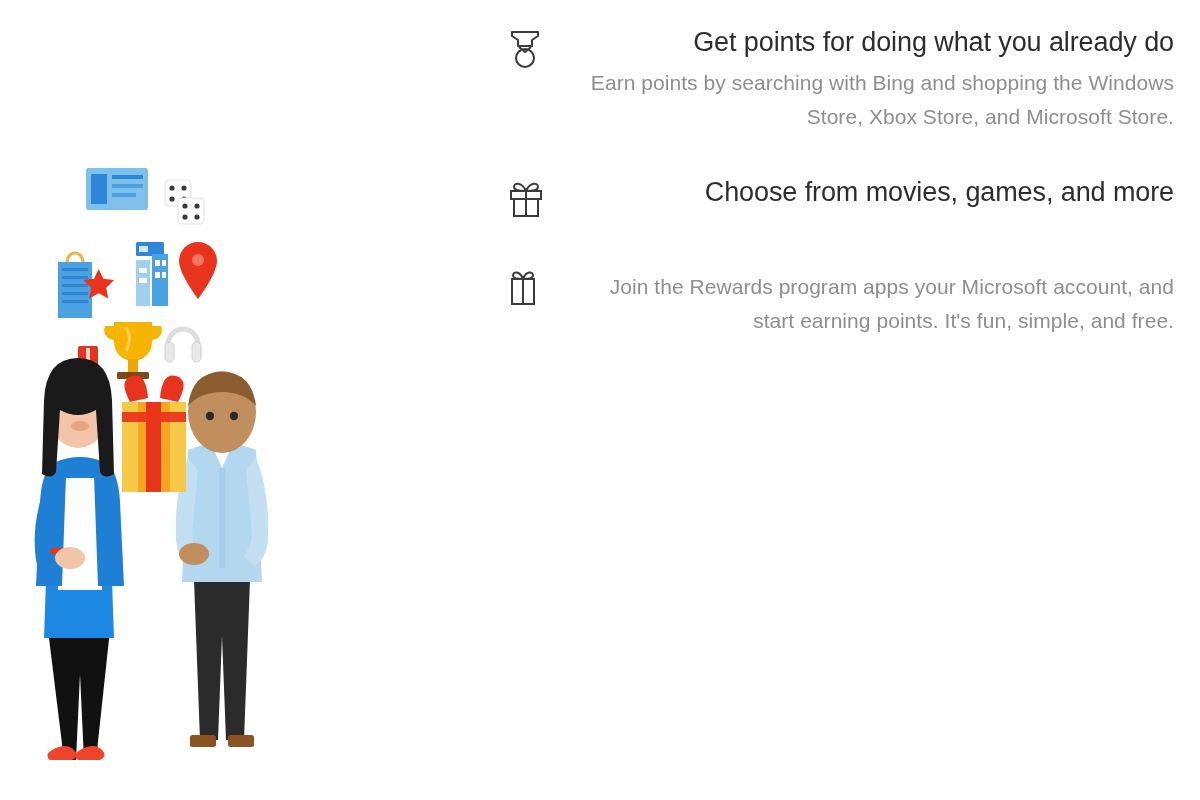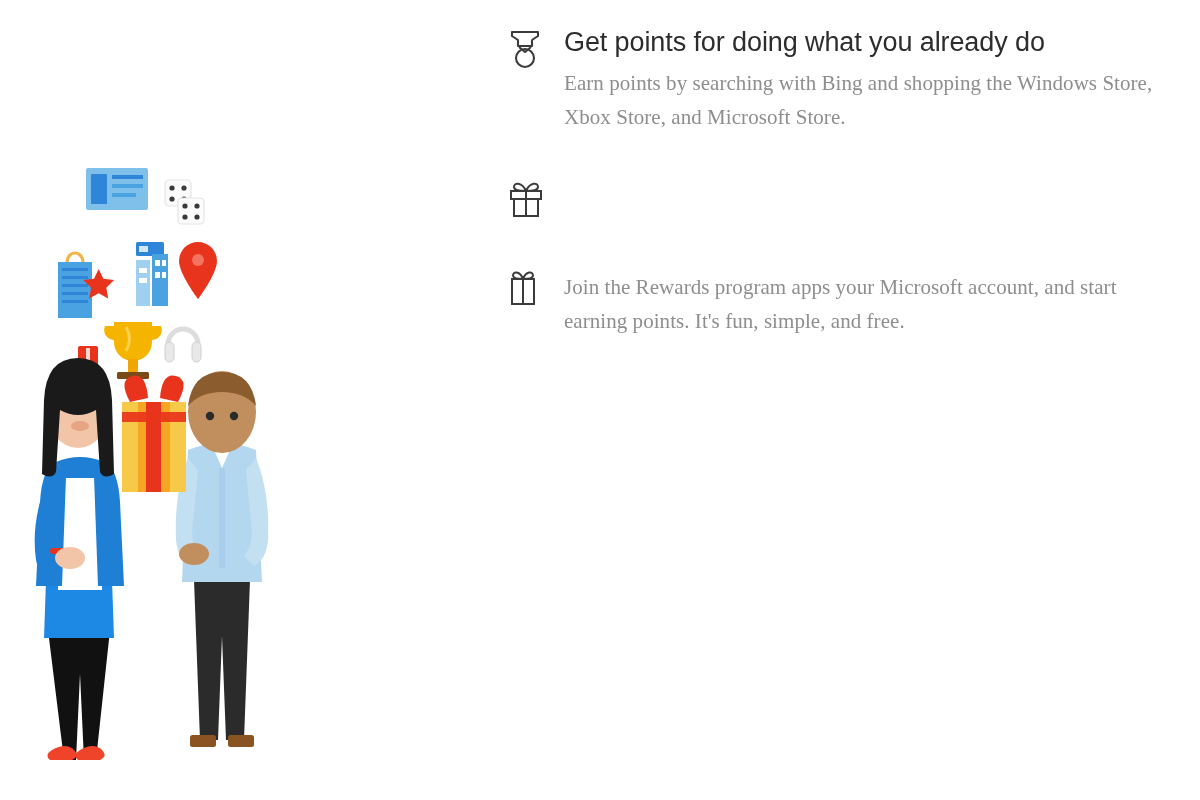--- a/index.html
+++ b/index.html
@@ -13,20 +13,21 @@
     overflow: hidden;
   }
 
   .page {
     position: relative;
     width: 1200px;
     height: 800px;
     background: #ffffff;
     display: flex;
     align-items: flex-start;
+    text-align: right;
   }
 
   
   .illustration-pane {
     position: relative;
     width: 500px;
     height: 800px;
     flex: 0 0 500px;
   }
 
@@ -82,21 +83,20 @@
     white-space: nowrap;
   }
 
   .feature-desc {
     font-size: 21px;
     font-weight: 400;
     line-height: 1.62;
     color: #8e8e8e;
     margin-top: 6px;
     letter-spacing: 0.05px;
-    font-family: Liberation Serif, serif;
   }
 </style>
 </head>
 <body>
 
 <div class="page">
 
   <div class="illustration-pane">
     <div class="illustration">
       <svg viewBox="0 0 290 640" xmlns="http://www.w3.org/2000/svg" aria-hidden="true">
@@ -255,20 +255,21 @@
       <div class="feature-icon">
         <svg width="36" height="38" viewBox="0 0 36 38" xmlns="http://www.w3.org/2000/svg">
           <path d="M18 10 c-4 -9 -12 -9 -12 -4 c0 4 7 4 12 4 z" fill="none" stroke="#3b3b3b" stroke-width="2" stroke-linejoin="round"></path>
           <path d="M18 10 c4 -9 12 -9 12 -4 c0 4 -7 4 -12 4 z" fill="none" stroke="#3b3b3b" stroke-width="2" stroke-linejoin="round"></path>
           <rect x="3" y="10" width="30" height="8" fill="none" stroke="#3b3b3b" stroke-width="2"></rect>
           <rect x="6" y="18" width="24" height="17" fill="none" stroke="#3b3b3b" stroke-width="2"></rect>
           <line x1="18" y1="10" x2="18" y2="35" stroke="#3b3b3b" stroke-width="2"></line>
         </svg>
       </div>
       <div class="feature-body">
+        <div class="feature-title">Choose from movies, games, and more</div>
       </div>
     </div>
 
     <div class="feature">
       <div class="feature-icon">
         <svg width="30" height="38" viewBox="0 0 30 38" xmlns="http://www.w3.org/2000/svg">
           <path d="M15 10 c-3 -8 -10 -8 -10 -3.5 c0 3.5 6 3.5 10 3.5 z" fill="none" stroke="#3b3b3b" stroke-width="2" stroke-linejoin="round"></path>
           <path d="M15 10 c3 -8 10 -8 10 -3.5 c0 3.5 -6 3.5 -10 3.5 z" fill="none" stroke="#3b3b3b" stroke-width="2" stroke-linejoin="round"></path>
           <rect x="4" y="10" width="22" height="25" fill="none" stroke="#3b3b3b" stroke-width="2"></rect>
           <line x1="15" y1="10" x2="15" y2="35" stroke="#3b3b3b" stroke-width="2"></line>

